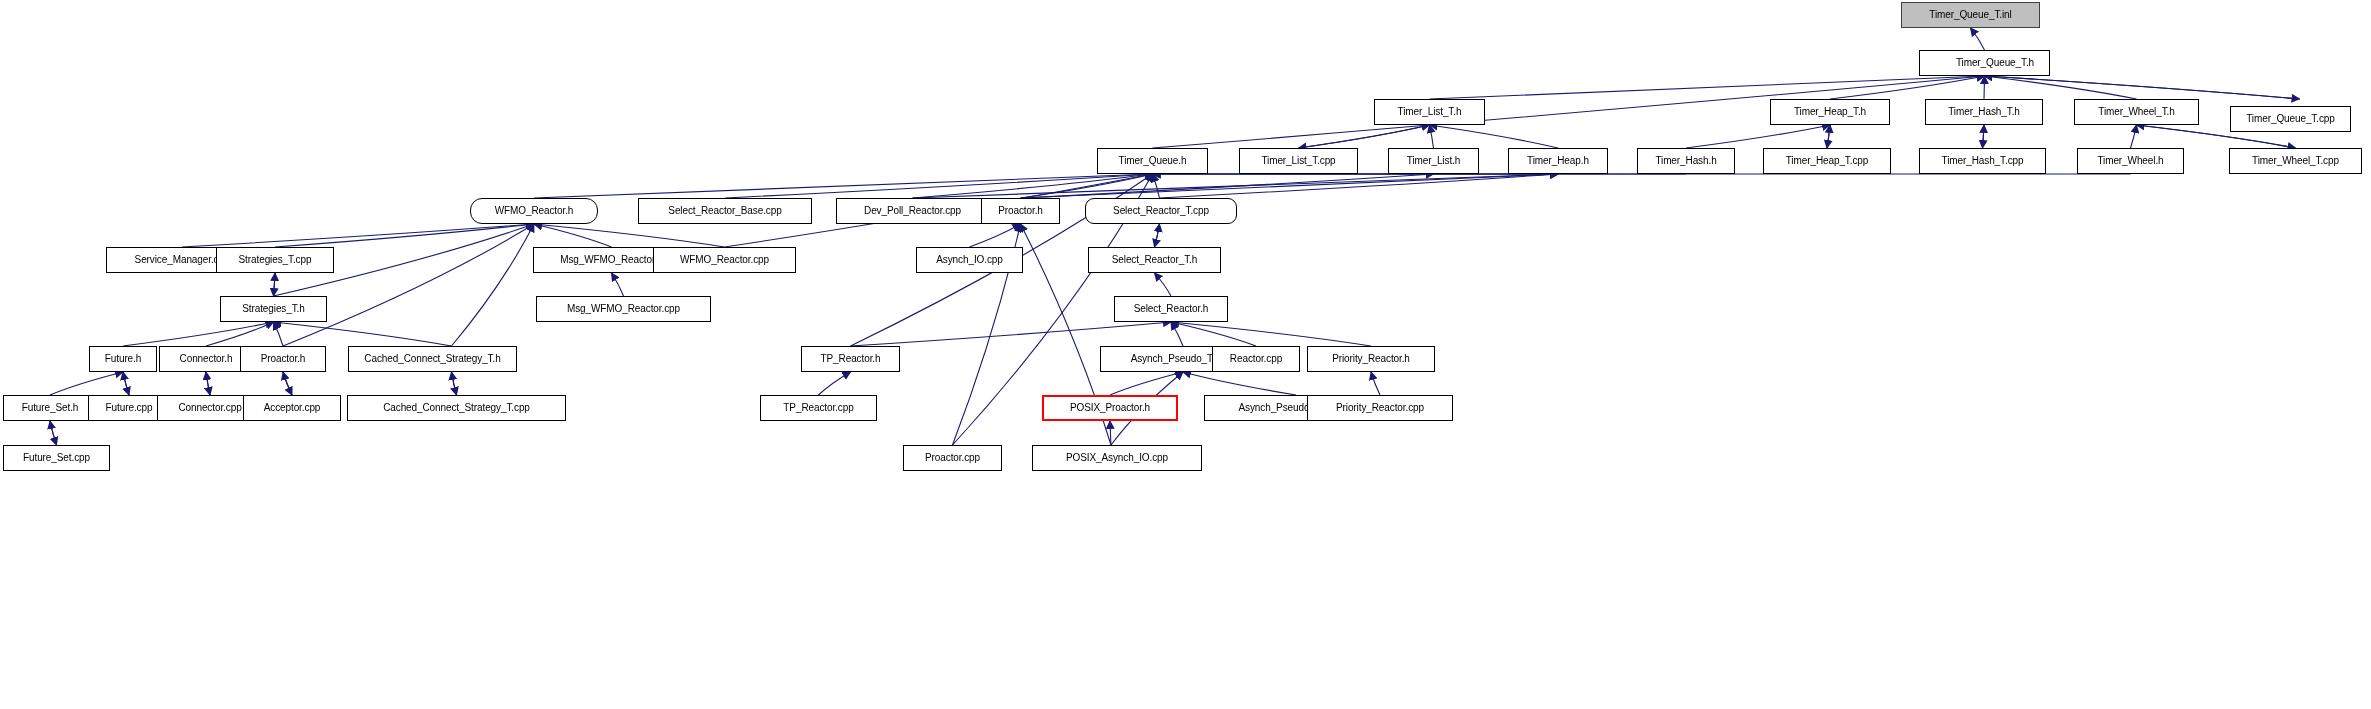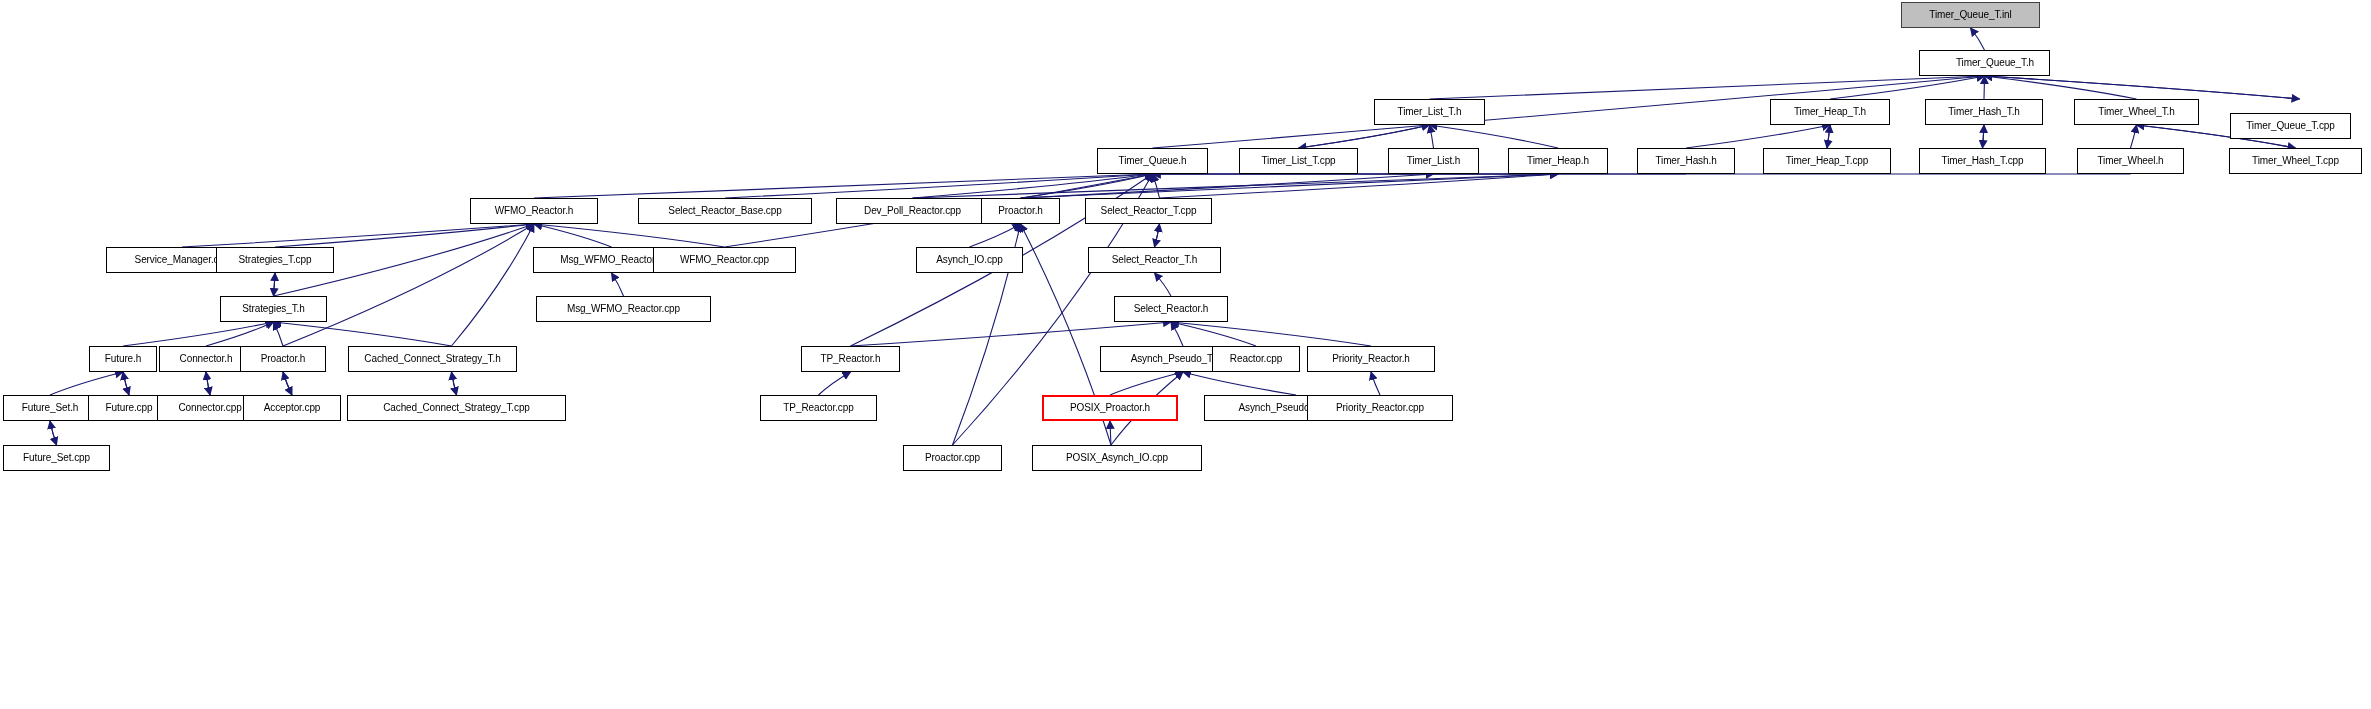--- a/index.html
+++ b/index.html
@@ -137,35 +137,35 @@
         <path d="M2130.5,174 Q1667.5,174 1152.5,174" fill="none" stroke="#191970" stroke-width="1.1" marker-end="url(#arrow)"></path>
       </g>
   </svg>
   <div id="nodes">
       <div class="node root" style="left: 1901px; top: 2px; width: 139px;">Timer_Queue_T.inl</div>
       <div class="node" style="left: 1919px; top: 50px; width: 131px; padding-left: 28px;">Timer_Queue_T.h</div>
       <div class="node" style="left: 1374px; top: 99px; width: 111px;">Timer_List_T.h</div>
       <div class="node" style="left: 1770px; top: 99px; width: 120px;">Timer_Heap_T.h</div>
       <div class="node" style="left: 1925px; top: 99px; width: 118px;">Timer_Hash_T.h</div>
       <div class="node" style="left: 2074px; top: 99px; width: 125px;">Timer_Wheel_T.h</div>
-      <div class="node" style="left: 2230px; top: 113px; width: 121px;">Timer_Queue_T.cpp</div>
+      <div class="node" style="left: 2230px; top: 106px; width: 121px;">Timer_Queue_T.cpp</div>
       <div class="node" style="left: 1097px; top: 148px; width: 111px;">Timer_Queue.h</div>
       <div class="node" style="left: 1239px; top: 148px; width: 119px;">Timer_List_T.cpp</div>
       <div class="node" style="left: 1388px; top: 148px; width: 91px;">Timer_List.h</div>
       <div class="node" style="left: 1508px; top: 148px; width: 100px;">Timer_Heap.h</div>
       <div class="node" style="left: 1637px; top: 148px; width: 98px;">Timer_Hash.h</div>
       <div class="node" style="left: 1763px; top: 148px; width: 128px;">Timer_Heap_T.cpp</div>
       <div class="node" style="left: 1919px; top: 148px; width: 127px;">Timer_Hash_T.cpp</div>
       <div class="node" style="left: 2077px; top: 148px; width: 107px;">Timer_Wheel.h</div>
       <div class="node" style="left: 2229px; top: 148px; width: 133px;">Timer_Wheel_T.cpp</div>
-      <div class="node" style="left: 470px; top: 198px; width: 128px;">WFMO_Reactor.h</div>
+      <div class="node" style="left: 470px; top: 198px; width: 128px; border-radius: 12px;">WFMO_Reactor.h</div>
       <div class="node" style="left: 638px; top: 198px; width: 174px;">Select_Reactor_Base.cpp</div>
       <div class="node" style="left: 836px; top: 198px; width: 153px;">Dev_Poll_Reactor.cpp</div>
       <div class="node" style="left: 981px; top: 198px; width: 79px;">Proactor.h</div>
-      <div class="node" style="left: 1085px; top: 198px; width: 127px;">Select_Reactor_T.cpp</div>
+      <div class="node" style="left: 1085px; top: 198px; width: 152px; border-radius: 9px;">Select_Reactor_T.cpp</div>
       <div class="node" style="left: 106px; top: 247px; width: 152px;">Service_Manager.cpp</div>
       <div class="node" style="left: 216px; top: 247px; width: 118px;">Strategies_T.cpp</div>
       <div class="node" style="left: 533px; top: 247px; width: 157px;">Msg_WFMO_Reactor.h</div>
       <div class="node" style="left: 653px; top: 247px; width: 143px;">WFMO_Reactor.cpp</div>
       <div class="node" style="left: 916px; top: 247px; width: 107px;">Asynch_IO.cpp</div>
       <div class="node" style="left: 1088px; top: 247px; width: 133px;">Select_Reactor_T.h</div>
       <div class="node" style="left: 220px; top: 296px; width: 107px;">Strategies_T.h</div>
       <div class="node" style="left: 536px; top: 296px; width: 175px;">Msg_WFMO_Reactor.cpp</div>
       <div class="node" style="left: 1114px; top: 296px; width: 114px;">Select_Reactor.h</div>
       <div class="node" style="left: 89px; top: 346px; width: 68px;">Future.h</div>

